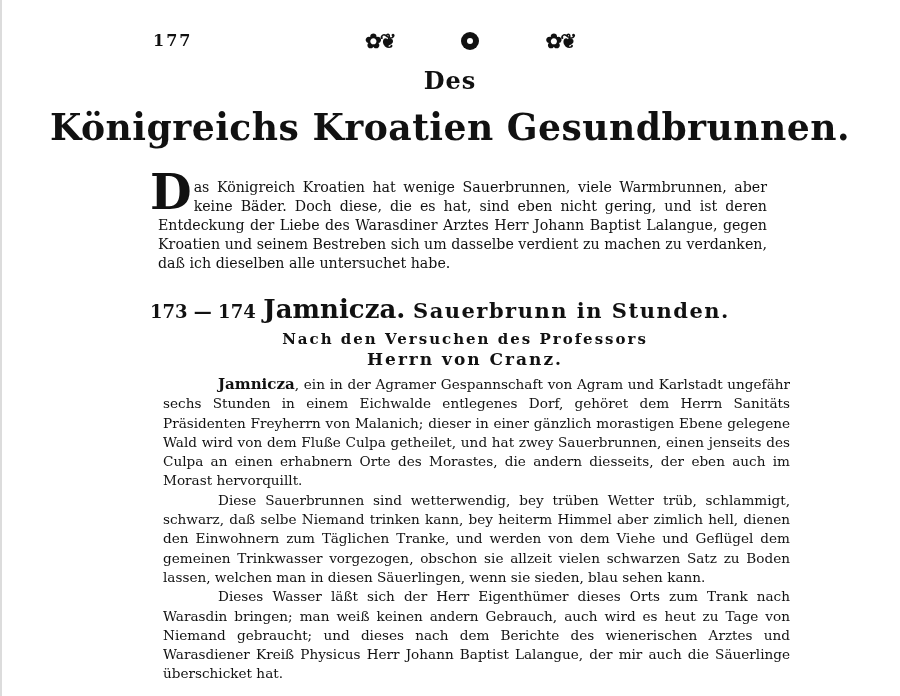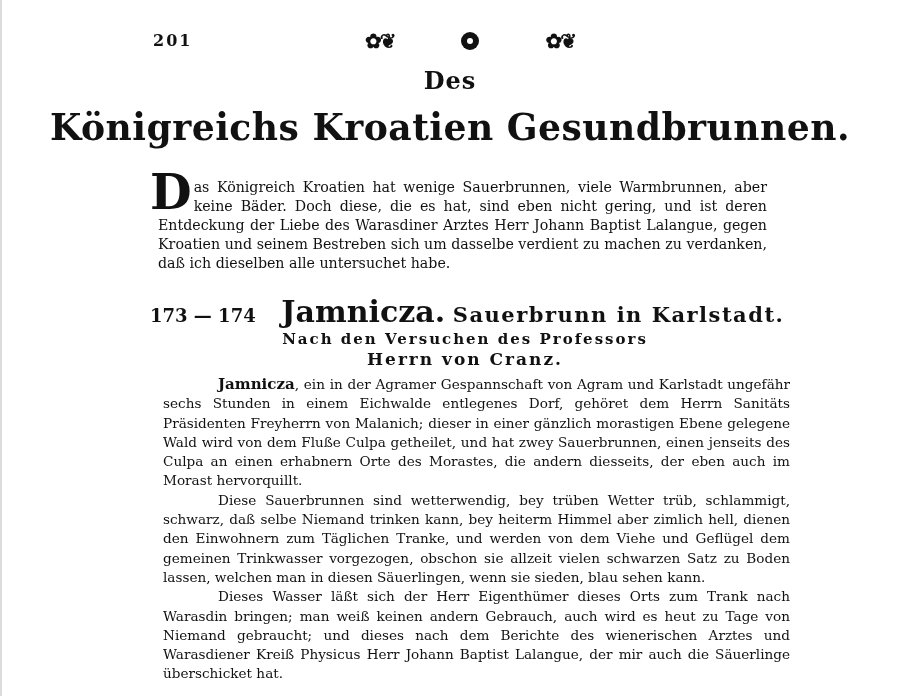--- a/index.html
+++ b/index.html
@@ -112,24 +112,23 @@
       position: absolute;
       left: 150px;
       top: 294px;
       width: 640px;
       font-size: 22px;
       font-weight: bold;
       white-space: nowrap;
     }
     .section-title .num {
       font-size: 18px;
-      margin-right: 18px;
     }
     .section-title .name {
-      font-size: 30px;
+      font-size: 26px;
       margin-top: 28px;
     }
     .section-title .rest {
       letter-spacing: 1.5px;
       font-size: 21px;
     }
     .subtitle {
       position: absolute;
       left: 0;
       width: 900px;
@@ -156,40 +155,40 @@
     .body-text p .em {
       font-weight: bold;
       font-size: 15px;
     }
   </style>
 </head>
 <body>
 
 <div class="left-rule"></div>
 
-<div class="page-number">201</div>
+<div class="page-number">177</div>
 
 <div class="ornament">
   <span class="leaf">✿❦</span>
   <span class="dot"></span>
   <span class="leaf">✿❦</span>
 </div>
 
 <div class="heading-small">Des</div>
 <div class="heading-main">Königreichs Kroatien Gesundbrunnen.</div>
 
 <div class="intro">
   <span class="dropcap">D</span>
   <p>as Königreich Kroatien hat wenige Sauerbrunnen, viele Warmbrunnen, aber keine Bäder. Doch diese, die es hat, sind eben nicht gering, und ist deren Entdeckung der Liebe des Warasdiner Arztes Herr Johann Baptist Lalangue, gegen Kroatien und seinem Bestreben sich um dasselbe verdient zu machen zu verdanken, daß ich dieselben alle untersuchet habe.</p>
 </div>
 
 <div class="section-title">
   <span class="num">173 — 174</span>
   <span class="name">Jamnicza.</span>
-  <span class="rest">Sauerbrunn in Karlstadt.</span>
+  <span class="rest">Sauerbrunn in Stunden.</span>
 </div>
 
 <div class="subtitle l1">Nach den Versuchen des Professors</div>
 <div class="subtitle l2">Herrn von Cranz.</div>
 
 <div class="body-text">
   <p><span class="em">Jamnicza</span><span>, ein in der Agramer Gespannschaft von Agram und Karlstadt ungefähr sechs Stunden in einem Eichwalde entlegenes Dorf, gehöret dem Herrn Sanitäts Präsidenten Freyherrn von Malanich; dieser in einer gänzlich morastigen Ebene gelegene Wald wird von dem Fluße Culpa getheilet, und hat zwey Sauerbrunnen, einen jenseits des Culpa an einen erhabnern Orte des Morastes, die andern diesseits, der eben auch im Morast hervorquillt.</span></p>
   <p><span>Diese Sauerbrunnen sind wetterwendig, bey trüben Wetter trüb, schlammigt, schwarz, daß selbe Niemand trinken kann, bey heiterm Himmel aber zimlich hell, dienen den Einwohnern zum Täglichen Tranke, und werden von dem Viehe und Geflügel dem gemeinen Trinkwasser vorgezogen, obschon sie allzeit vielen schwarzen Satz zu Boden lassen, welchen man in diesen Säuerlingen, wenn sie sieden, blau sehen kann.</span></p>
   <p><span>Dieses Wasser läßt sich der Herr Eigenthümer dieses Orts zum Trank nach Warasdin bringen; man weiß keinen andern Gebrauch, auch wird es heut zu Tage von Niemand gebraucht; und dieses nach dem Berichte des wienerischen Arztes und Warasdiener Kreiß Physicus Herr Johann Baptist Lalangue, der mir auch die Säuerlinge überschicket hat.</span></p>
 </div>

